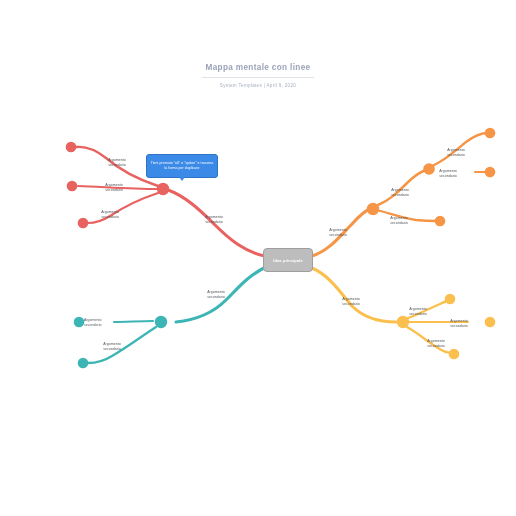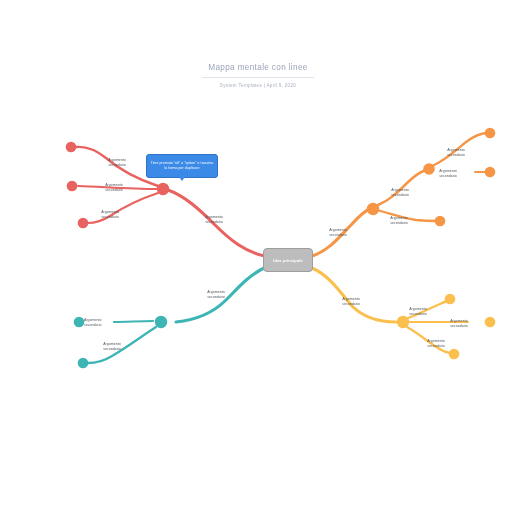--- a/index.html
+++ b/index.html
@@ -27,21 +27,21 @@
   .header {
     position: absolute;
     left: 0;
     top: 62px;
     width: 516px;
     text-align: center;
     z-index: 20;
   }
   .header-title {
     font-size: 8.2px;
-    font-weight: normal;
+    font-weight: bold;
     color: #9aa3b8;
     letter-spacing: 0.35px;
     padding-bottom: 4px;
     margin: 0 auto;
     width: 112px;
     border-bottom: 1px solid #dfe3ec;
     line-height: 11px;
   }
   .header-sub {
     margin-top: 4px;

